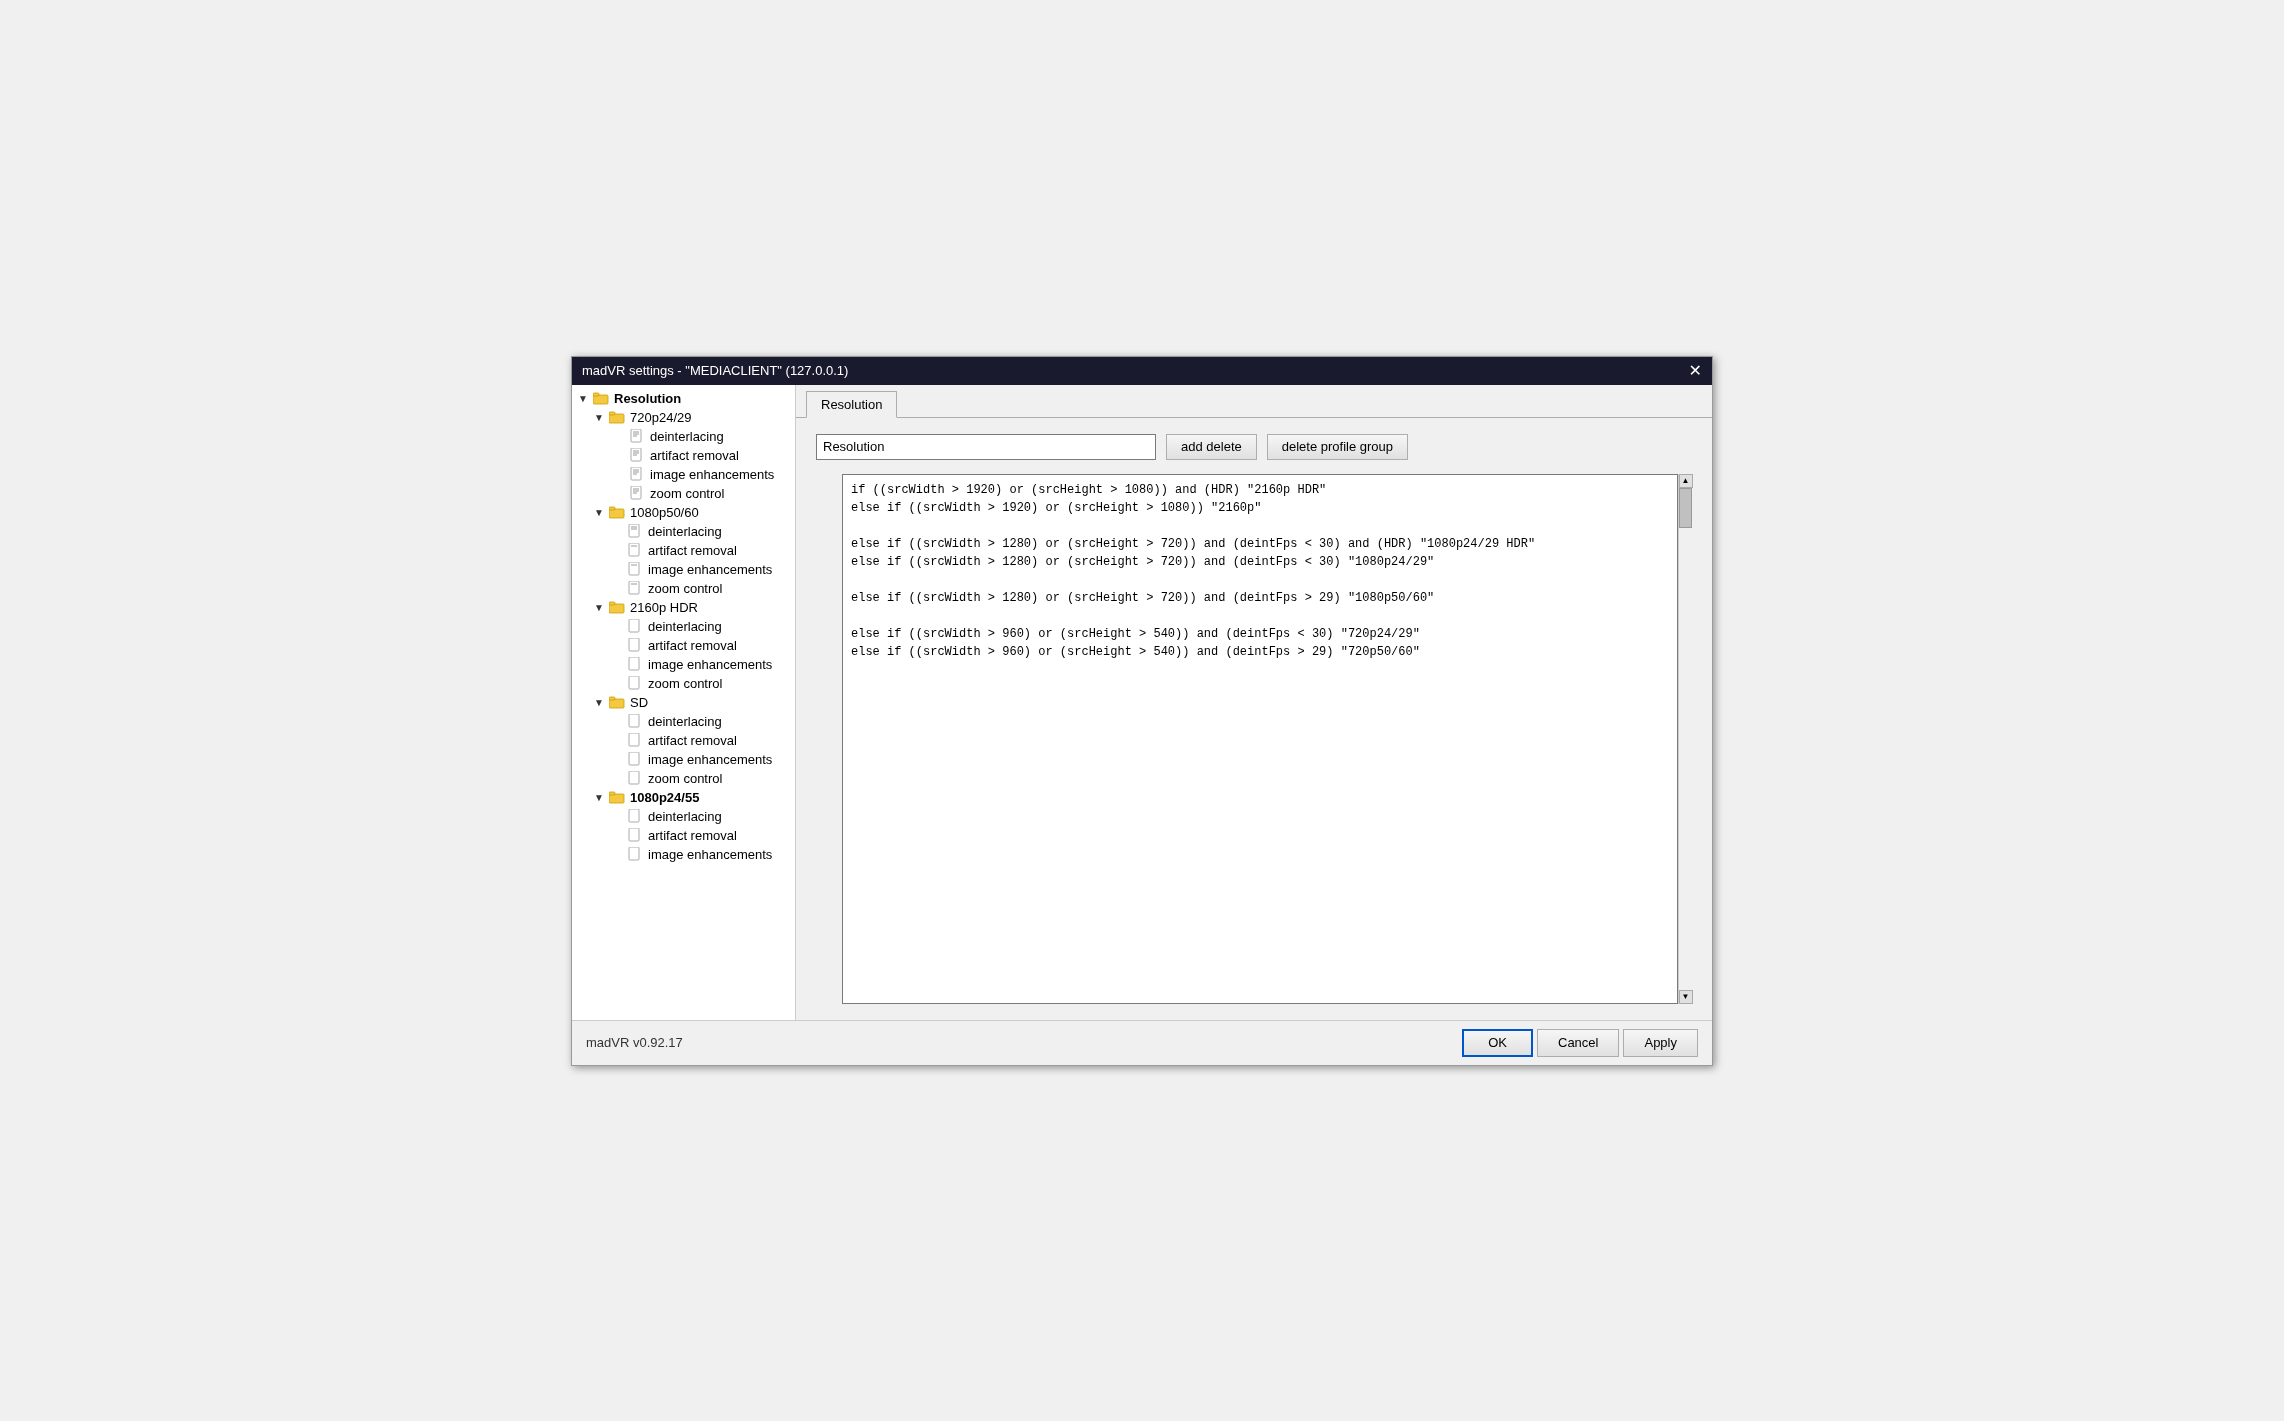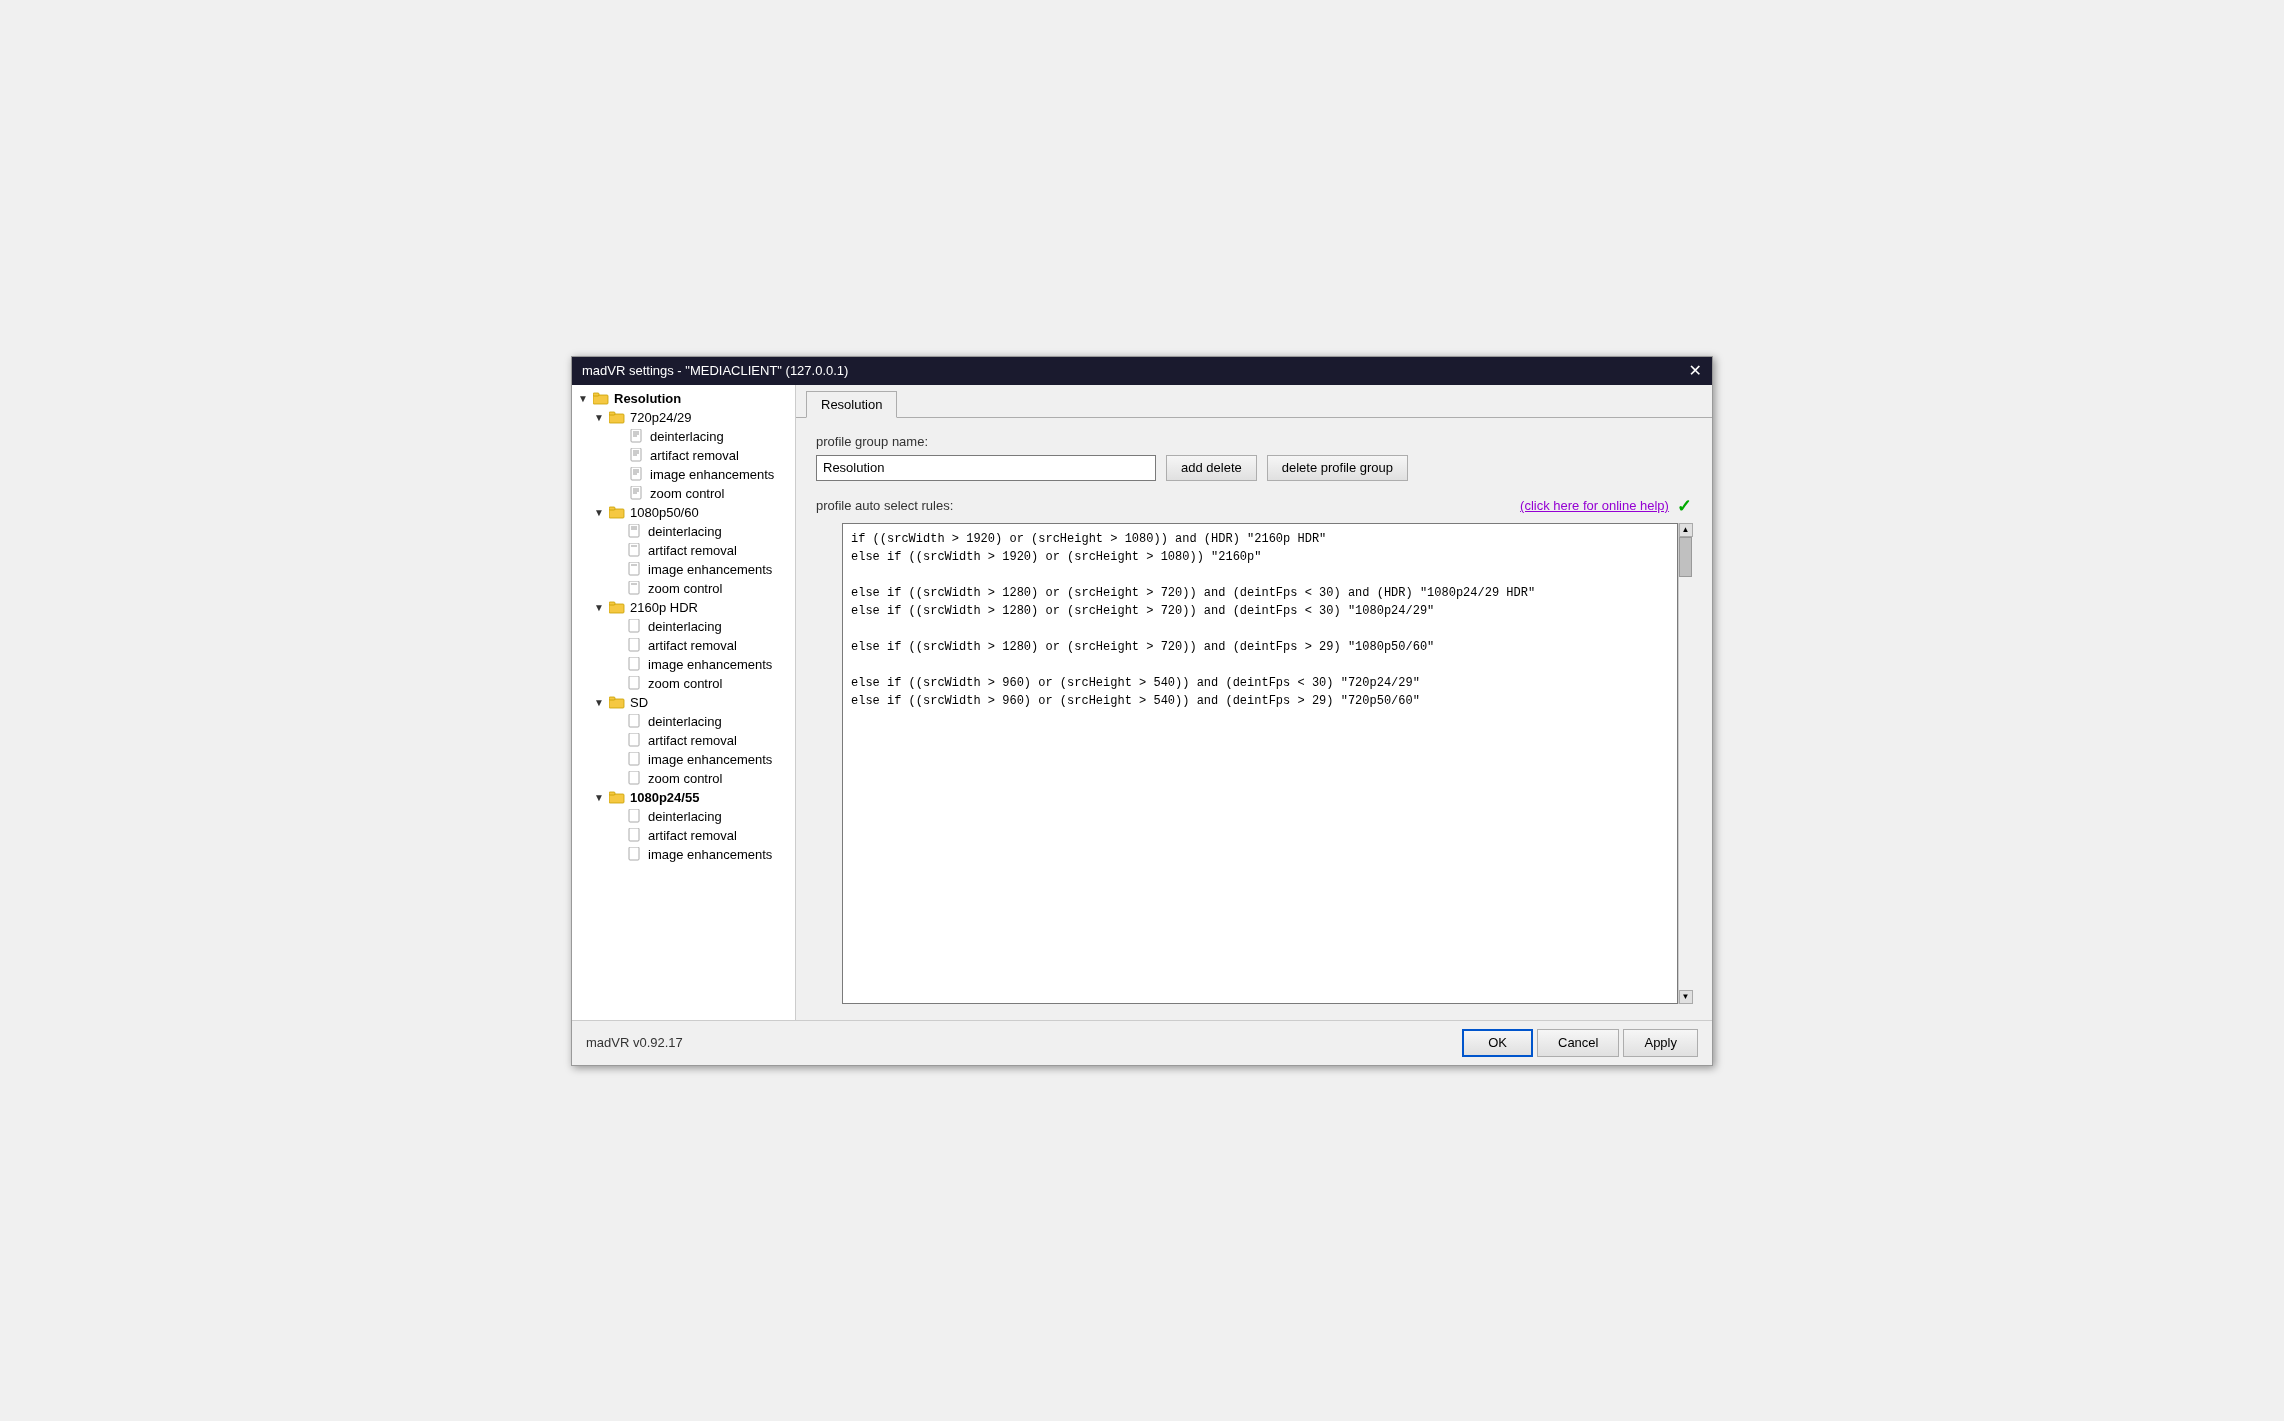--- a/index.html
+++ b/index.html
@@ -566,37 +566,29 @@
     <div class="right-panel">
       <div class="tab-bar">
         <div class="tab active">
           <span>Resolution</span>
         </div>
       </div>
 
       <div class="tab-content">
 
         <div class="form-group">
-          <label class="form-label">profile group name:</label>
           <div class="form-row">
             <input type="text" class="text-input text-input-wide" value="Resolution" style="">
             <button class="btn">add delete</button>
             <button class="btn">delete profile group</button>
           </div>
         </div>
 
 
         <div class="rules-section">
-          <div class="rules-header">
-            <span class="rules-label">profile auto select rules:</span>
-            <div class="rules-header-right">
-              <span class="online-help-link">(click here for online help)</span>
-              <span class="check-icon">✓</span>
-            </div>
-          </div>
           <div style="display:flex;flex:1;min-height:0;margin-left:26px;">
             <textarea class="rules-textarea" style="flex: 1 1 0%;">if ((srcWidth &gt; 1920) or (srcHeight &gt; 1080)) and (HDR) "2160p HDR"
 else if ((srcWidth &gt; 1920) or (srcHeight &gt; 1080)) "2160p"
 
 else if ((srcWidth &gt; 1280) or (srcHeight &gt; 720)) and (deintFps &lt; 30) and (HDR) "1080p24/29 HDR"
 else if ((srcWidth &gt; 1280) or (srcHeight &gt; 720)) and (deintFps &lt; 30) "1080p24/29"
 
 else if ((srcWidth &gt; 1280) or (srcHeight &gt; 720)) and (deintFps &gt; 29) "1080p50/60"
 
 else if ((srcWidth &gt; 960) or (srcHeight &gt; 540)) and (deintFps &lt; 30) "720p24/29"

